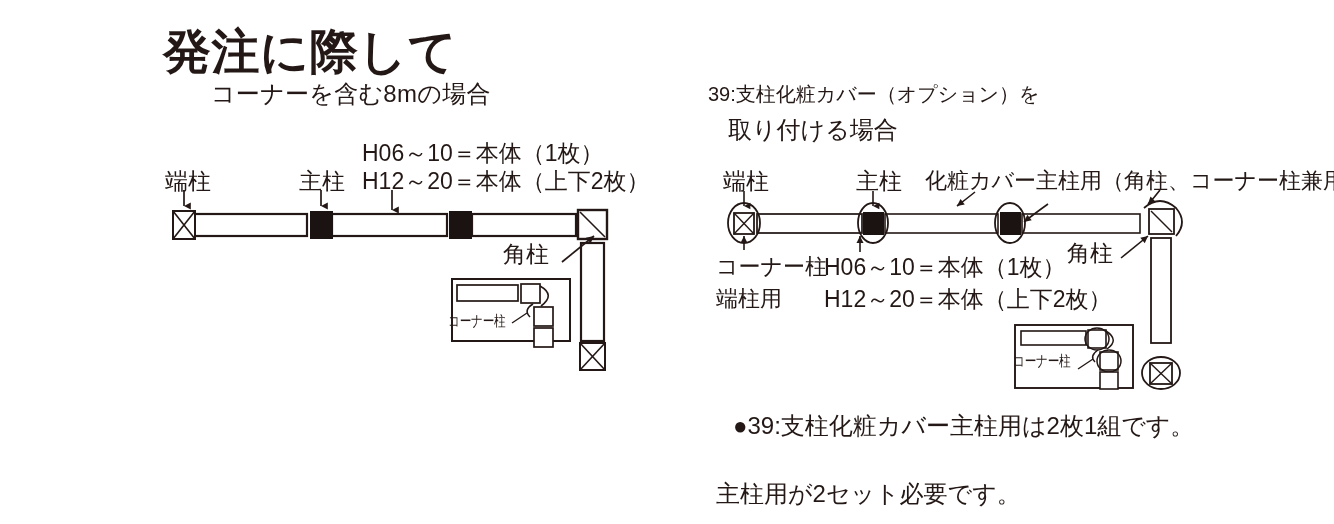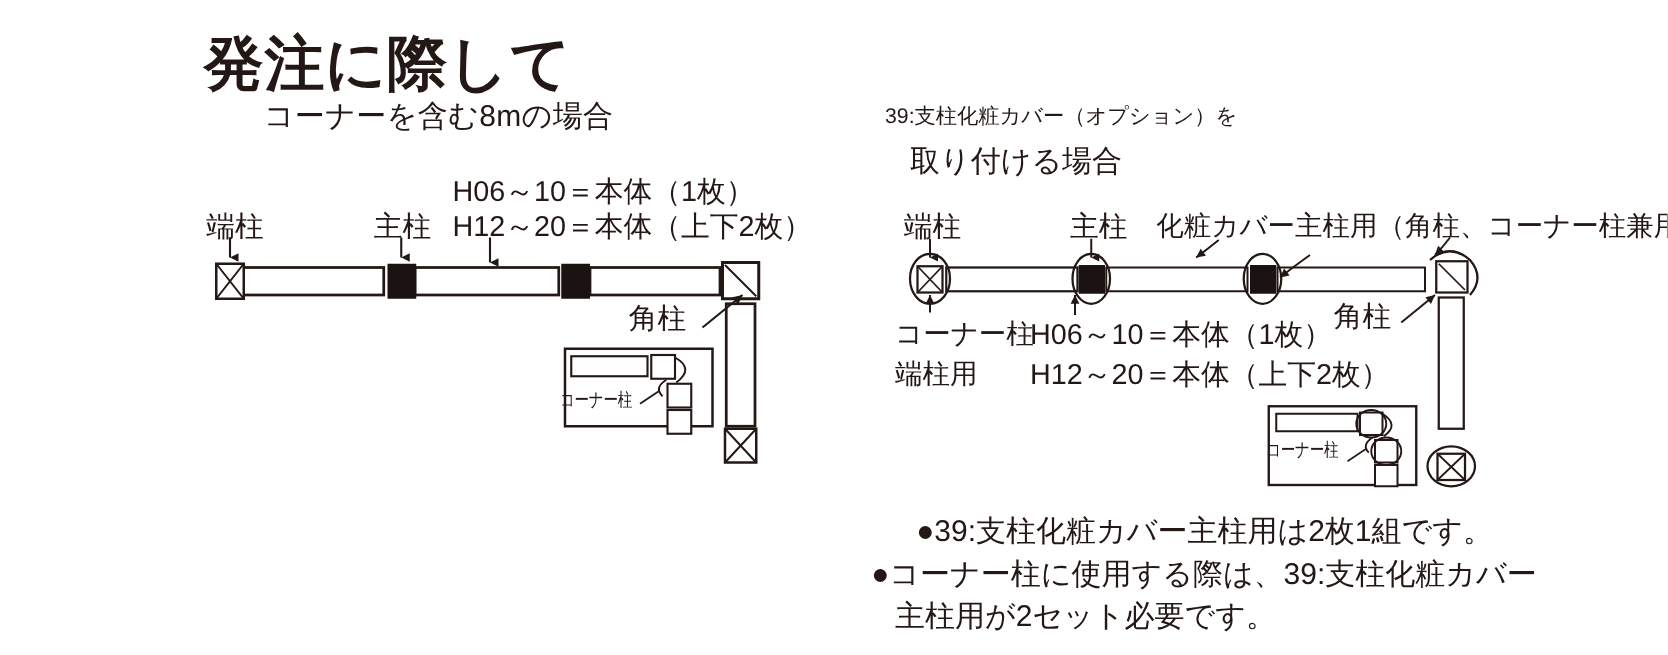--- a/index.html
+++ b/index.html
@@ -73,21 +73,21 @@
     top: 313px;
     font-size: 15px;
     transform: scaleX(0.78);
     transform-origin: left center;
     letter-spacing: -0.4px;
   }
   
   .hd-right-1 {
     left: 708px;
     top: 84px;
-    font-size: 17px;
+    font-size: 20px;
   }
   .hd-right-2 {
     left: 728px;
     top: 118px;
     font-size: 24px;
   }
   .lbl-right-endpost {
     left: 723px;
     top: 170px;
     font-size: 23px;
@@ -327,17 +327,16 @@
   <div class="txt lbl-right-h0610">H06～10＝本体（1枚）</div>
 
   <div class="txt lbl-right-h1220">H12～20＝本体（上下2枚）</div>
 
   <div class="txt lbl-right-kakubashira">角柱</div>
 
   <div class="txt lbl-right-corner">コーナー柱</div>
 
   <div class="txt note-1">●39:支柱化粧カバー主柱用は2枚1組です。</div>
 
-  <div class="txt note-2">●コーナー柱に使用する際は、39:支柱化粧カバー</div>
 
   <div class="txt note-3">主柱用が2セット必要です。</div>
 
 </div>
 
 </body></html>

